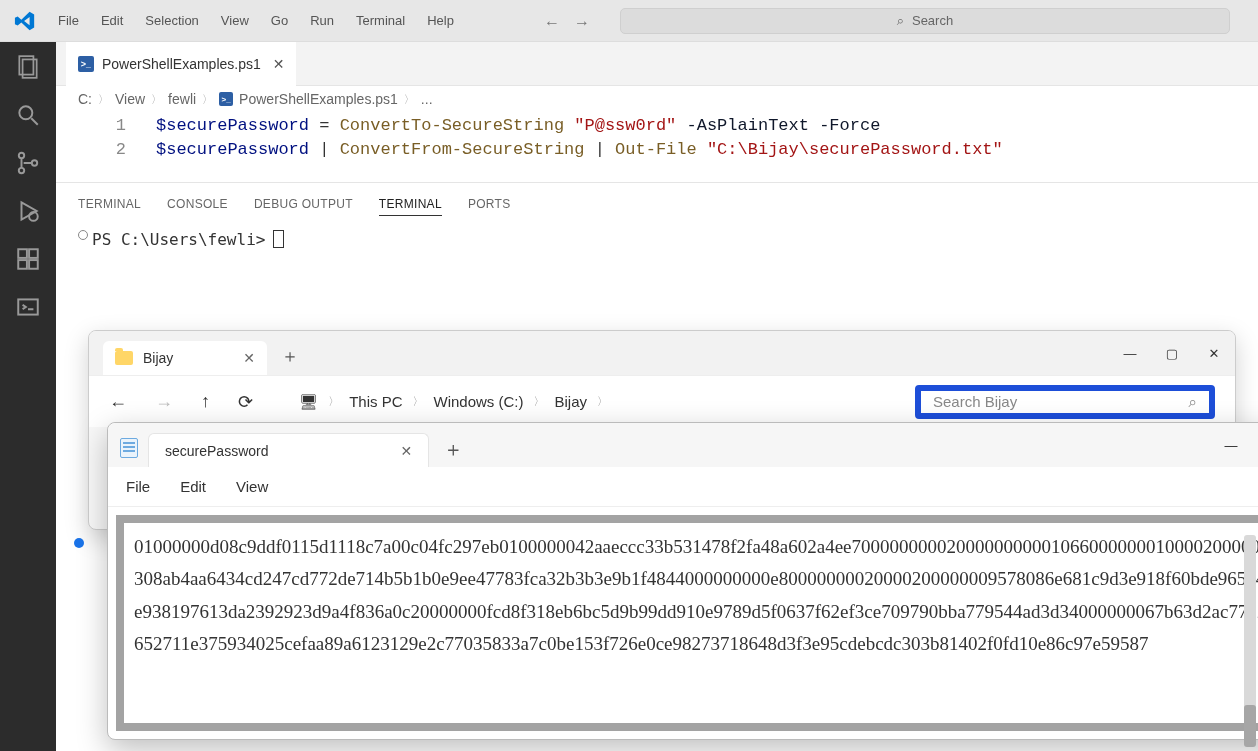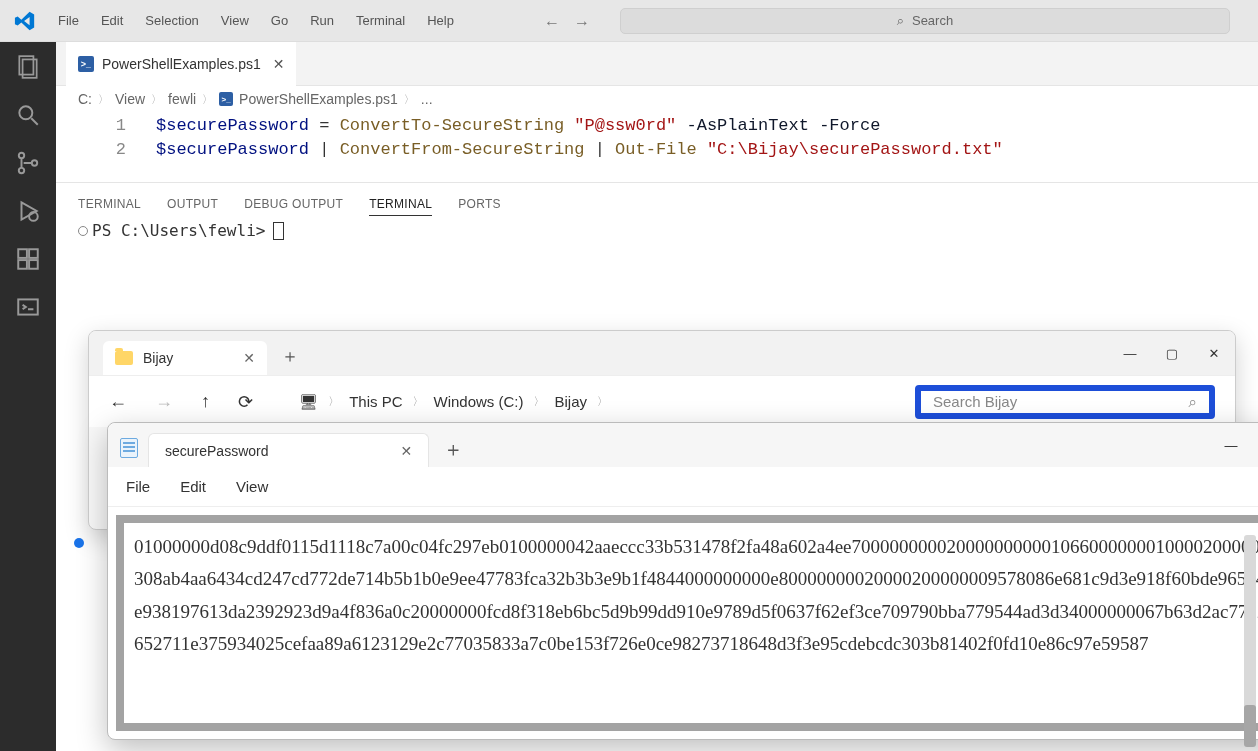--- a/index.html
+++ b/index.html
@@ -42,21 +42,21 @@
 .tok-op { color:#333; }
 .tok-call { color:#795e26; }
 .tok-str { color:#a31515; }
 .tok-param { color:#0f172a; }
 
 
 .panel { border-top: 1px solid #e5e5e5; padding: 10px 22px 4px 22px; }
 .panel-tabs { display:flex; gap:26px; color:#666; font-size:12px; letter-spacing:0.3px; }
 .panel-tab { padding:4px 0; }
 .panel-tab.active { color:#222; border-bottom:1px solid #333; }
-.terminal-line { margin-top:5px; font-family: Consolas, monospace; font-size:16px; color:#333; display:flex; align-items:center; gap:4px; }
+.terminal-line { margin-top:14px; font-family: Consolas, monospace; font-size:16px; color:#333; display:flex; align-items:flex-start; gap:4px; }
 .term-circle { width:10px; height:10px; border:1px solid #888; border-radius:50%; display:inline-block; }
 .term-cursor { width:11px; height:18px; border:1px solid #333; display:inline-block; margin-left:4px; }
 
 
 .explorer { position:absolute; left:88px; top:330px; width:1148px; height:200px; background:#f8f8f8; border:1px solid #ccc; border-radius:8px; box-shadow: 0 8px 24px rgba(0,0,0,0.18); overflow:hidden; }
 .exp-titlebar { height:44px; background:#f2f2f2; display:flex; align-items:center; padding:0 14px; }
 .exp-tab { height:34px; background:#fff; border-radius:6px 6px 0 0; display:flex; align-items:center; padding:0 12px; gap:10px; margin-top:10px; font-size:14px; }
 .folder-icon { width:18px; height:14px; background:#ffd667; border-radius:2px; position:relative; }
 .folder-icon::before { content:''; position:absolute; top:-3px; left:0; width:8px; height:3px; background:#ffd667; border-radius:2px 2px 0 0; }
 .exp-tab-close { color:#666; font-size:14px; margin-left:60px; }
@@ -187,21 +187,21 @@
     </div>
     <div class="code-line">
       <span class="gutter">2</span>
       <span class="code"><span class="tok-var">$securePassword</span><span class="tok-op"> | </span><span class="tok-call">ConvertFrom-SecureString</span><span class="tok-op"> | </span><span class="tok-call">Out-File</span><span> </span><span class="tok-str">"C:\Bijay\securePassword.txt"</span></span>
     </div>
   </div>
 
   <div class="panel">
     <div class="panel-tabs">
       <div class="panel-tab">TERMINAL</div>
-      <div class="panel-tab">OUTPUT</div>
+      <div class="panel-tab">CONSOLE</div>
       <div class="panel-tab">DEBUG OUTPUT</div>
       <div class="panel-tab active">TERMINAL</div>
       <div class="panel-tab">PORTS</div>
     </div>
     <div class="terminal-line">
       <span class="term-circle"></span>
       <span>PS C:\Users\fewli&gt; </span>
       <span class="term-cursor"></span>
     </div>
   </div>

